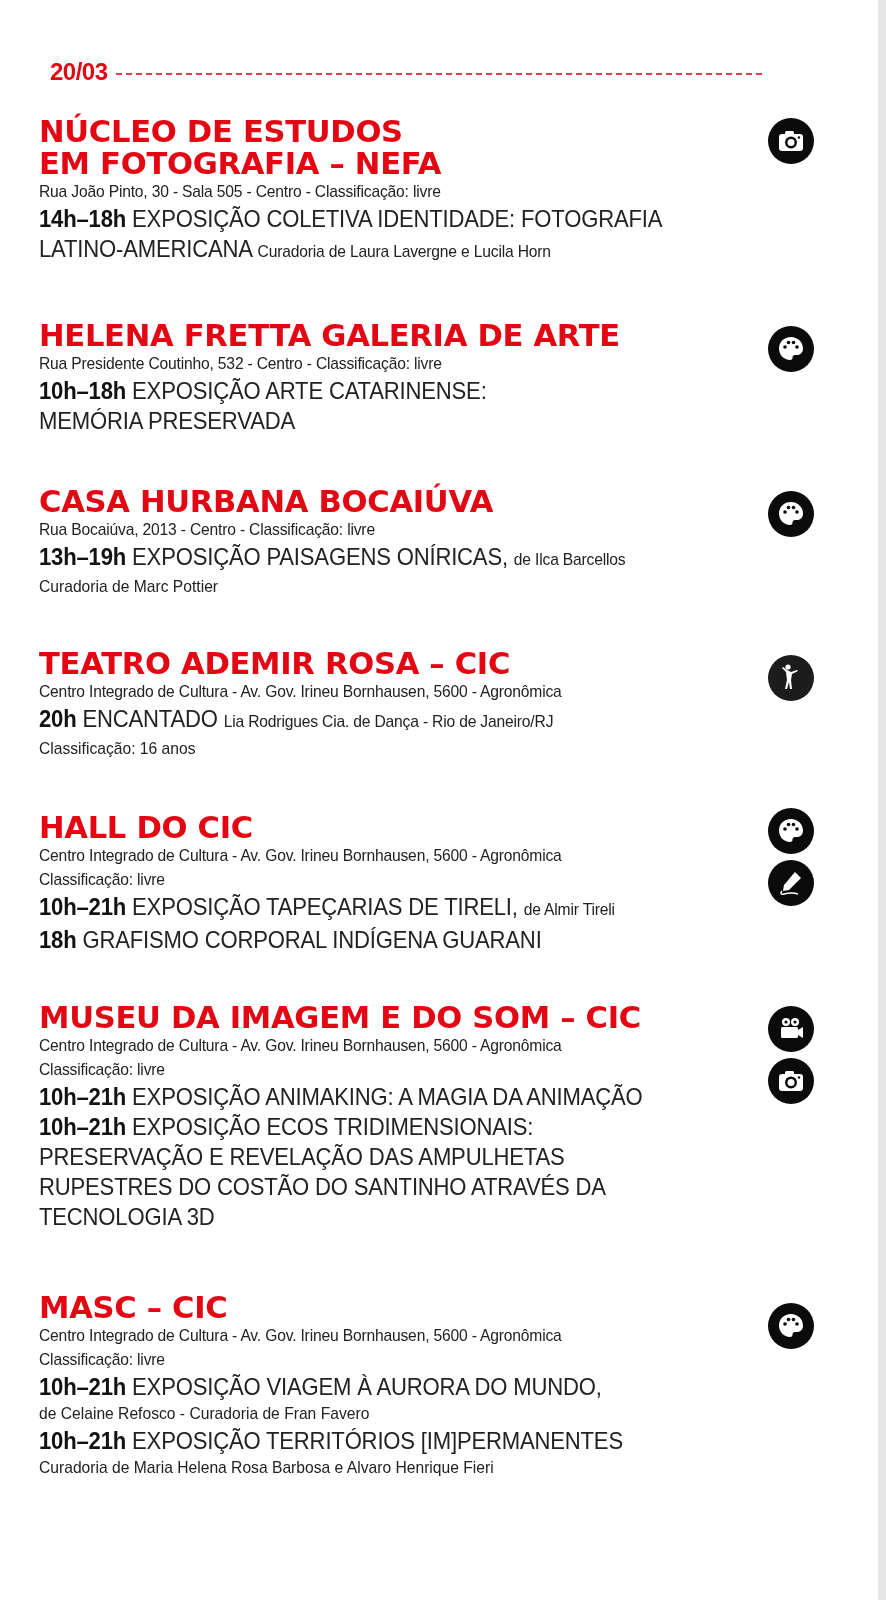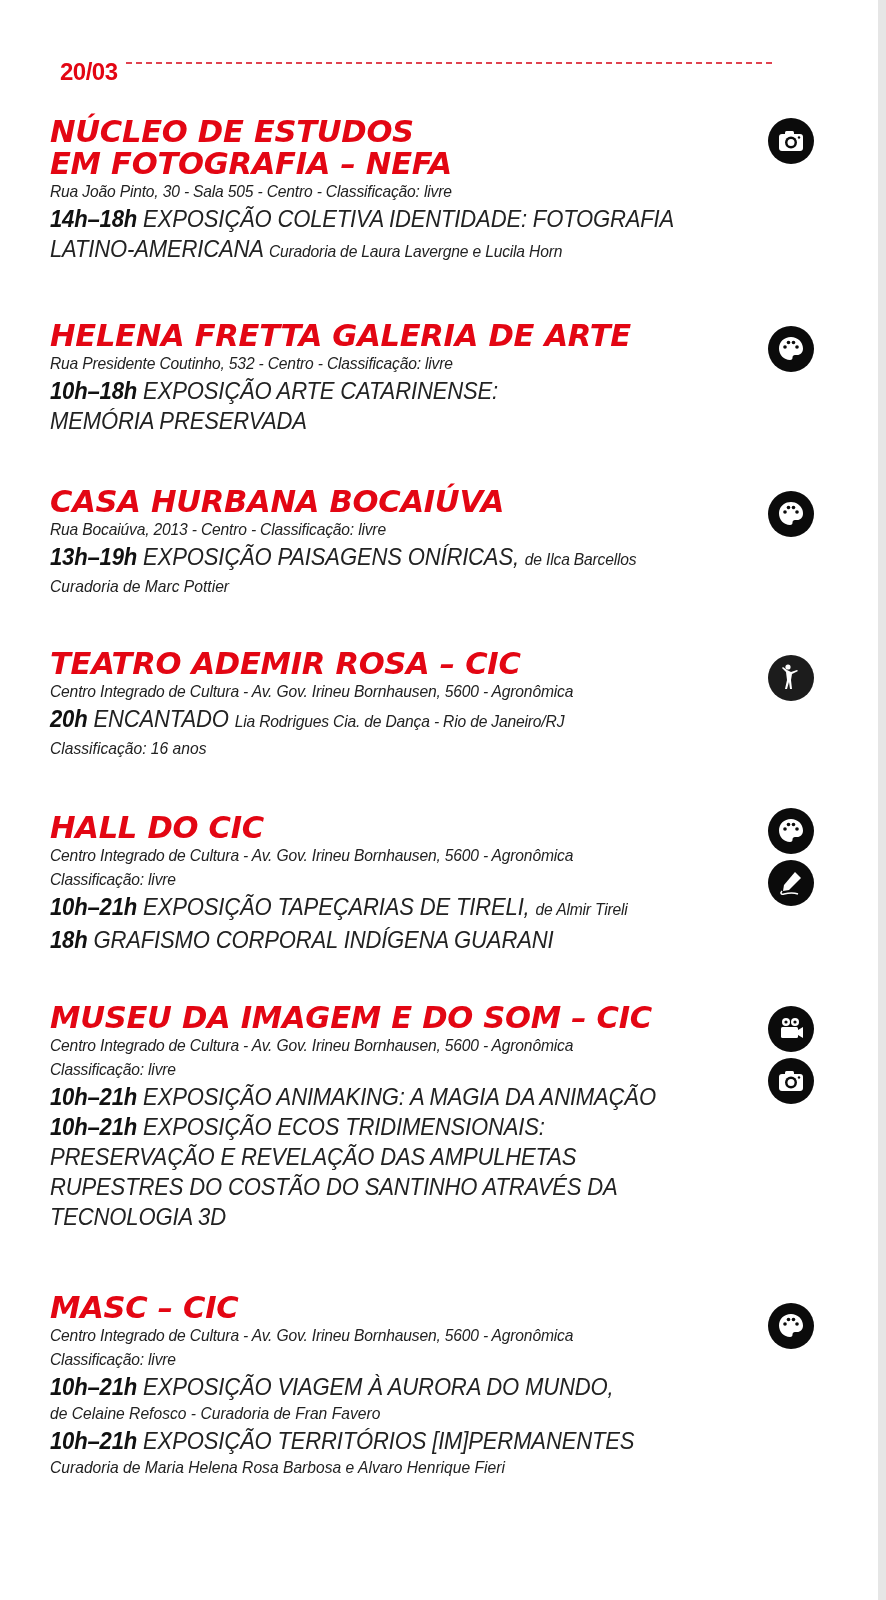--- a/index.html
+++ b/index.html
@@ -7,31 +7,31 @@
     width: 886px; height: 1600px; position: relative; overflow: hidden;
     background: #ffffff;
     font-family: "Liberation Sans", sans-serif;
     color: #1a1a1a;
   }
   .right-strip {
     position: absolute; top: 0; right: 0; width: 8px; height: 1600px;
     background: #e6e6e6;
   }
   .date-row {
-    position: absolute; left: 60px; top: 58px; width: 712px;
-    display: flex; gap: 8px;
+    position: absolute; left: 50px; top: 58px; width: 712px;
+    display: flex; align-items: center; gap: 8px;
   }
   .date {
     color: #e30613; font-family: "Liberation Sans", sans-serif; font-weight: 700;
     font-size: 24px; letter-spacing: -0.5px;
   }
   .date-dash {
     flex: 1; height: 0; border-top: 2px dashed #e0424f; margin-top: 4px;
   }
-  .venue { position: absolute; left: 50px; width: 700px; font-style: italic; }
+  .venue { position: absolute; left: 39px; width: 700px; }
   .venue-title {
     color: #e30613; font-family: "DejaVu Sans", sans-serif; font-weight: 700;
     font-size: 30px; line-height: 32px; letter-spacing: -0.3px;
     transform: scaleX(1.02); transform-origin: left;
     margin: 0;
   }
   .addr {
     font-family: "Liberation Sans", sans-serif; font-size: 17px; line-height: 24px;
     color: #222; letter-spacing: -0.2px; transform: scaleX(0.92); transform-origin: left;
     white-space: nowrap;

